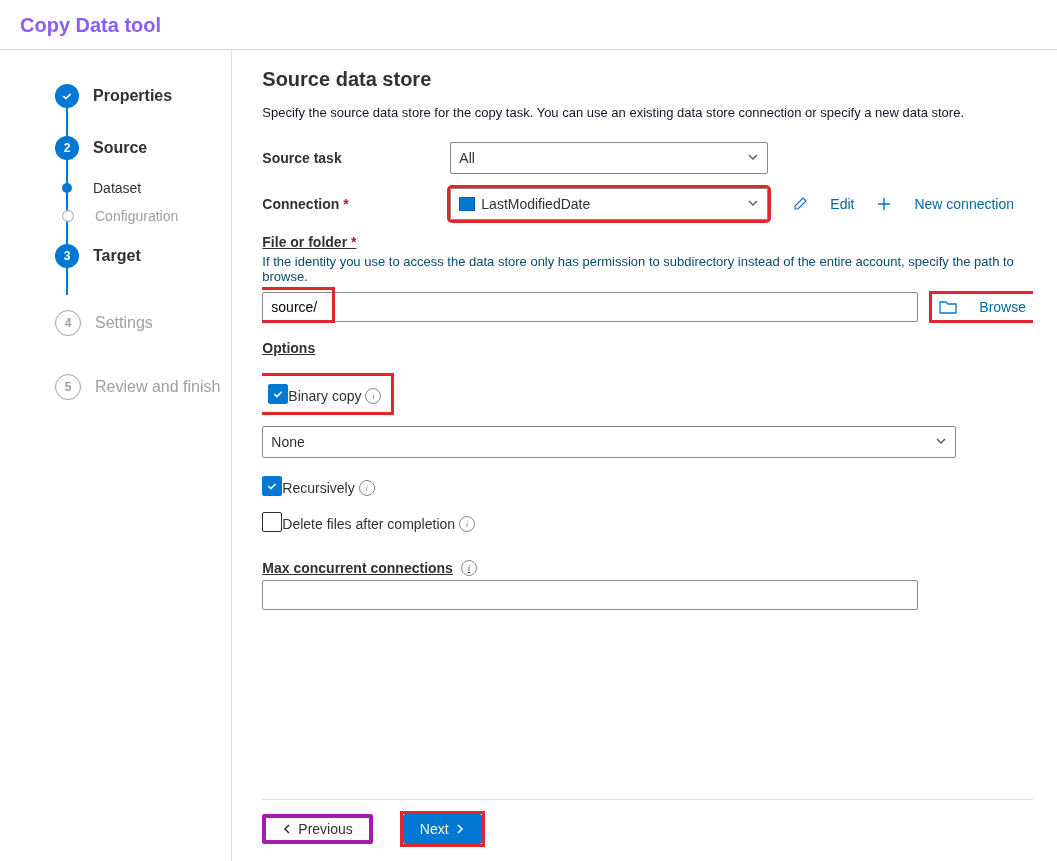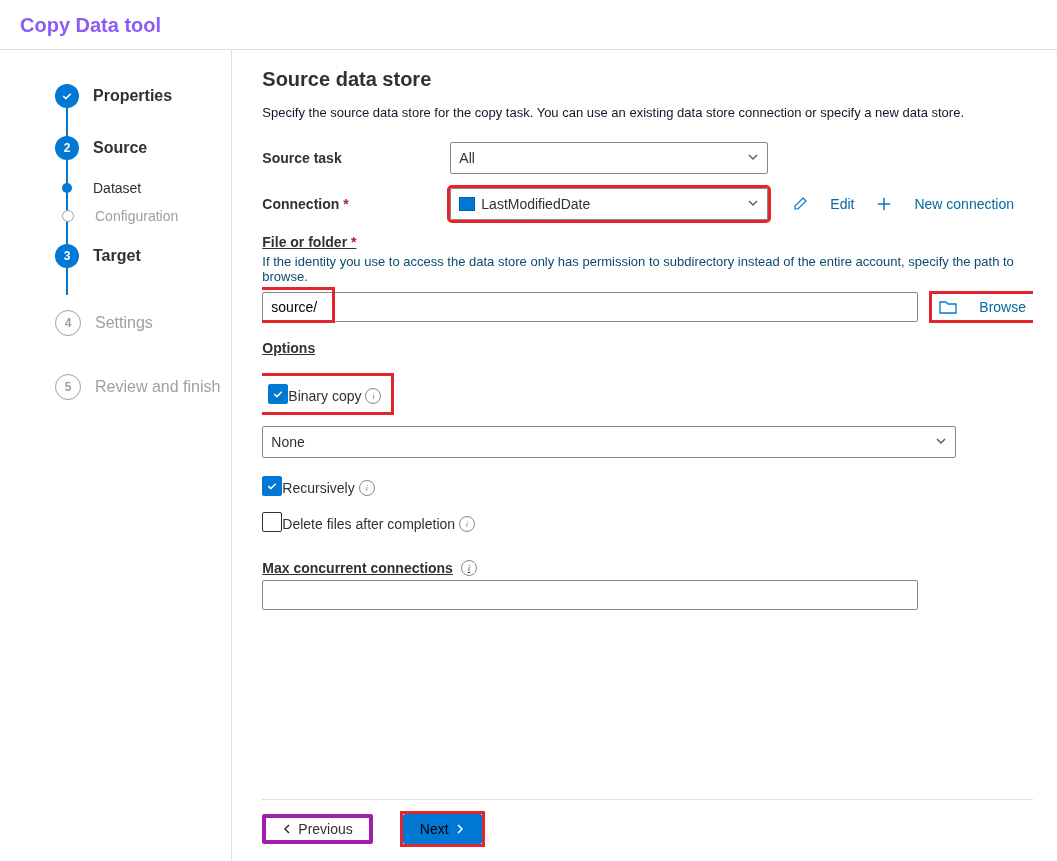--- a/index.html
+++ b/index.html
@@ -257,21 +257,21 @@
     font-family:inherit;
   }
   .btn.secondary{
     background:#fff;
     border:4px solid #a21caf;
     color:#323130;
   }
   .btn.primary{
     background:#0078d4;
     border:1px solid #0078d4;
-    color:#000000;
+    color:#fef9c3;
   }
   .chev-icon{width:12px;height:12px;}
   .storage-icon{
     width:14px;height:12px;display:inline-block;background:#0078d4;margin-right:6px;
     border:1px solid #0062ad;
   }
 </style>
 </head>
 <body>
 

